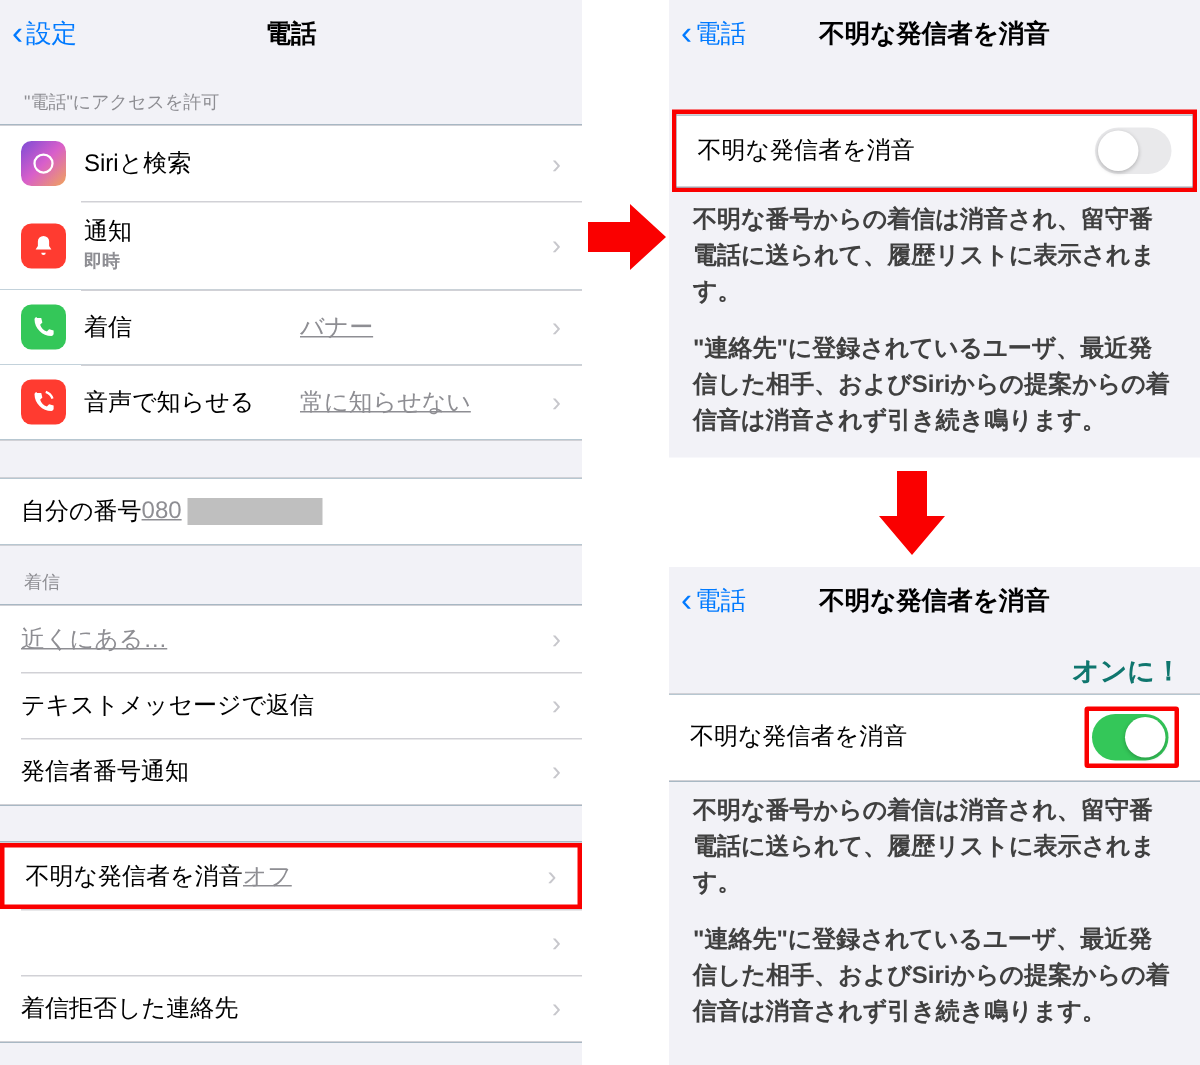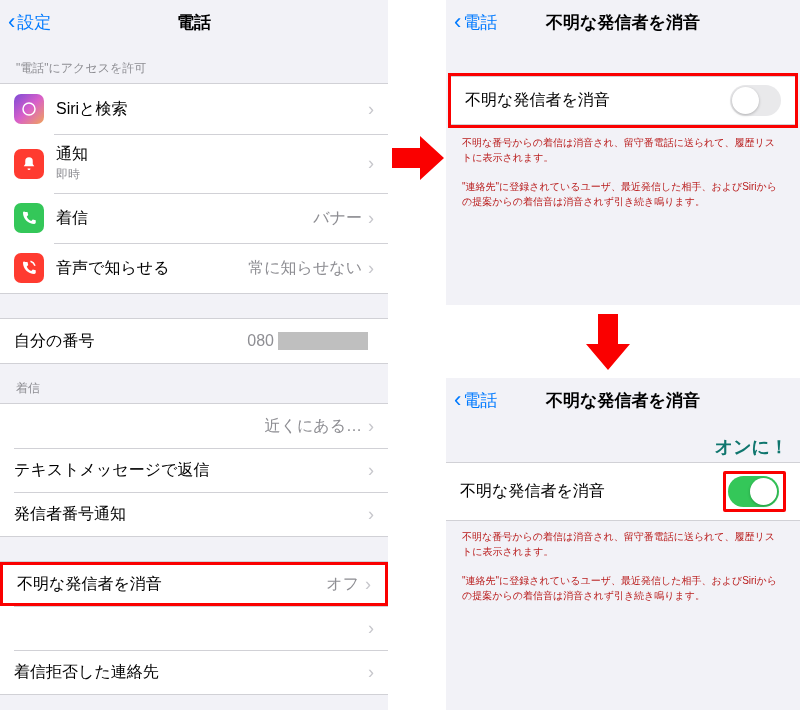--- a/index.html
+++ b/index.html
@@ -84,23 +84,23 @@
     height: 30px;
     border-radius: 7px;
     margin-right: 12px;
     display: flex;
     align-items: center;
     justify-content: center;
     flex-shrink: 0;
   }
   .cell-icon svg { width: 18px; height: 18px; fill: #fff; }
   .cell-title { font-size: 16px; color: #000; flex: 0 0 auto; }
-  .cell-subtitle { font-size: 12px; color: #8e8e93; margin-top: 1px; }
+  .cell-subtitle { font-size: 12px; color: #8e8e93; margin-top: 1px; font-weight: bold; }
   .cell-body { flex: 1; min-width: 0; }
-  .cell-value { font-size: 16px; color: #8e8e93; margin-right: 6px; text-align: right; flex: 1; white-space: nowrap; overflow: hidden; text-overflow: ellipsis; }
+  .cell-value { font-size: 16px; color: #8e8e93; margin-right: 24px; text-align: left; flex: 1; white-space: nowrap; overflow: hidden; text-overflow: ellipsis; text-decoration: underline; }
   .chevron { color: #c7c7cc; font-size: 18px; font-weight: 500; }
   .spacer { height: 24px; }
   .redbox { border: 3px solid #fa0000; }
   .toggle {
     position: relative;
     width: 51px;
     height: 31px;
     border-radius: 31px;
     background: #e9e9eb;
   }
@@ -110,24 +110,25 @@
     left: 2px;
     width: 27px;
     height: 27px;
     background: #fff;
     border-radius: 50%;
     box-shadow: 0 1px 3px rgba(0,0,0,0.25);
   }
   .toggle.on { background: #34c759; }
   .toggle.on .knob { left: 22px; }
   .footer-text {
-    font-size: 10px;
-    color: #b91c1c;
+    font-size: 16px;
+    color: #404040;
     padding: 8px 16px 0 16px;
     line-height: 1.5;
+    font-weight: bold;
   }
   .masked {
     display: inline-block;
     width: 90px;
     height: 18px;
     background: #bfbfbf;
     vertical-align: middle;
     margin-left: 4px;
   }
   .arrow {

